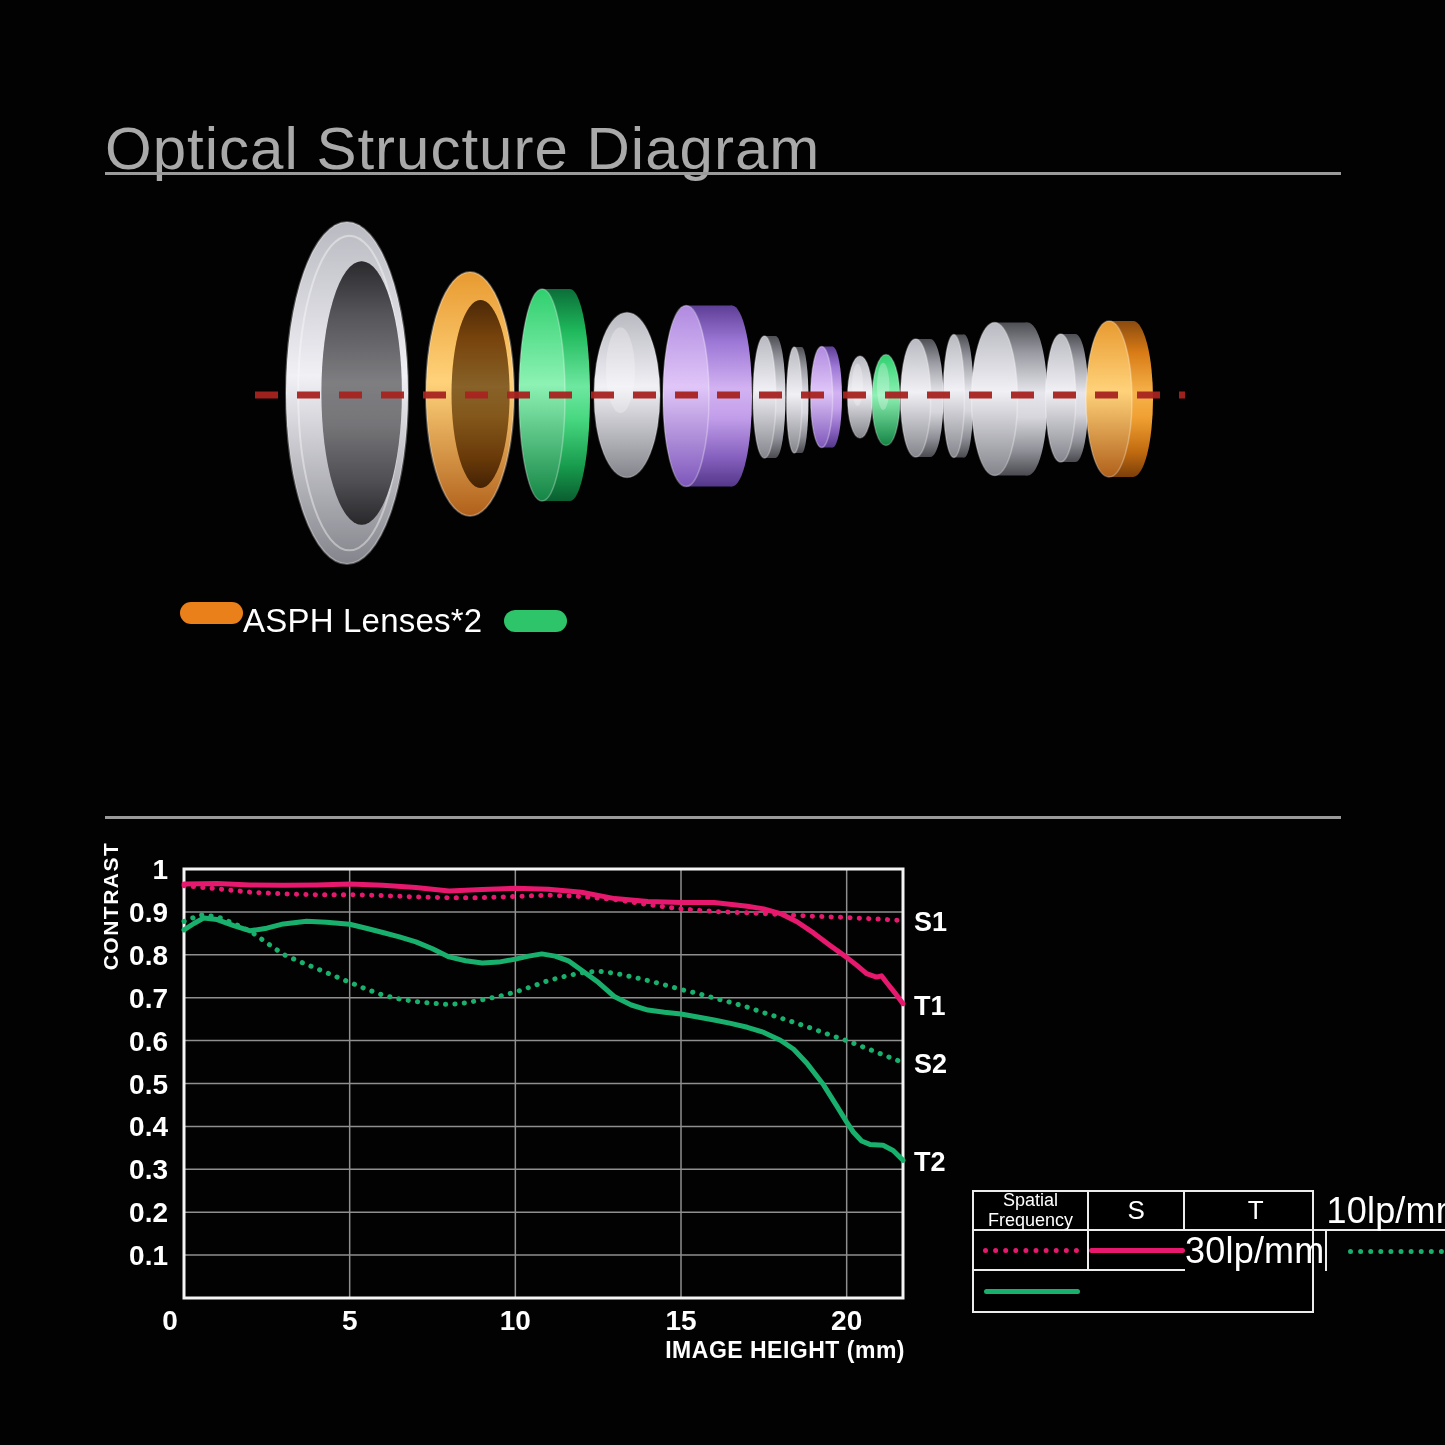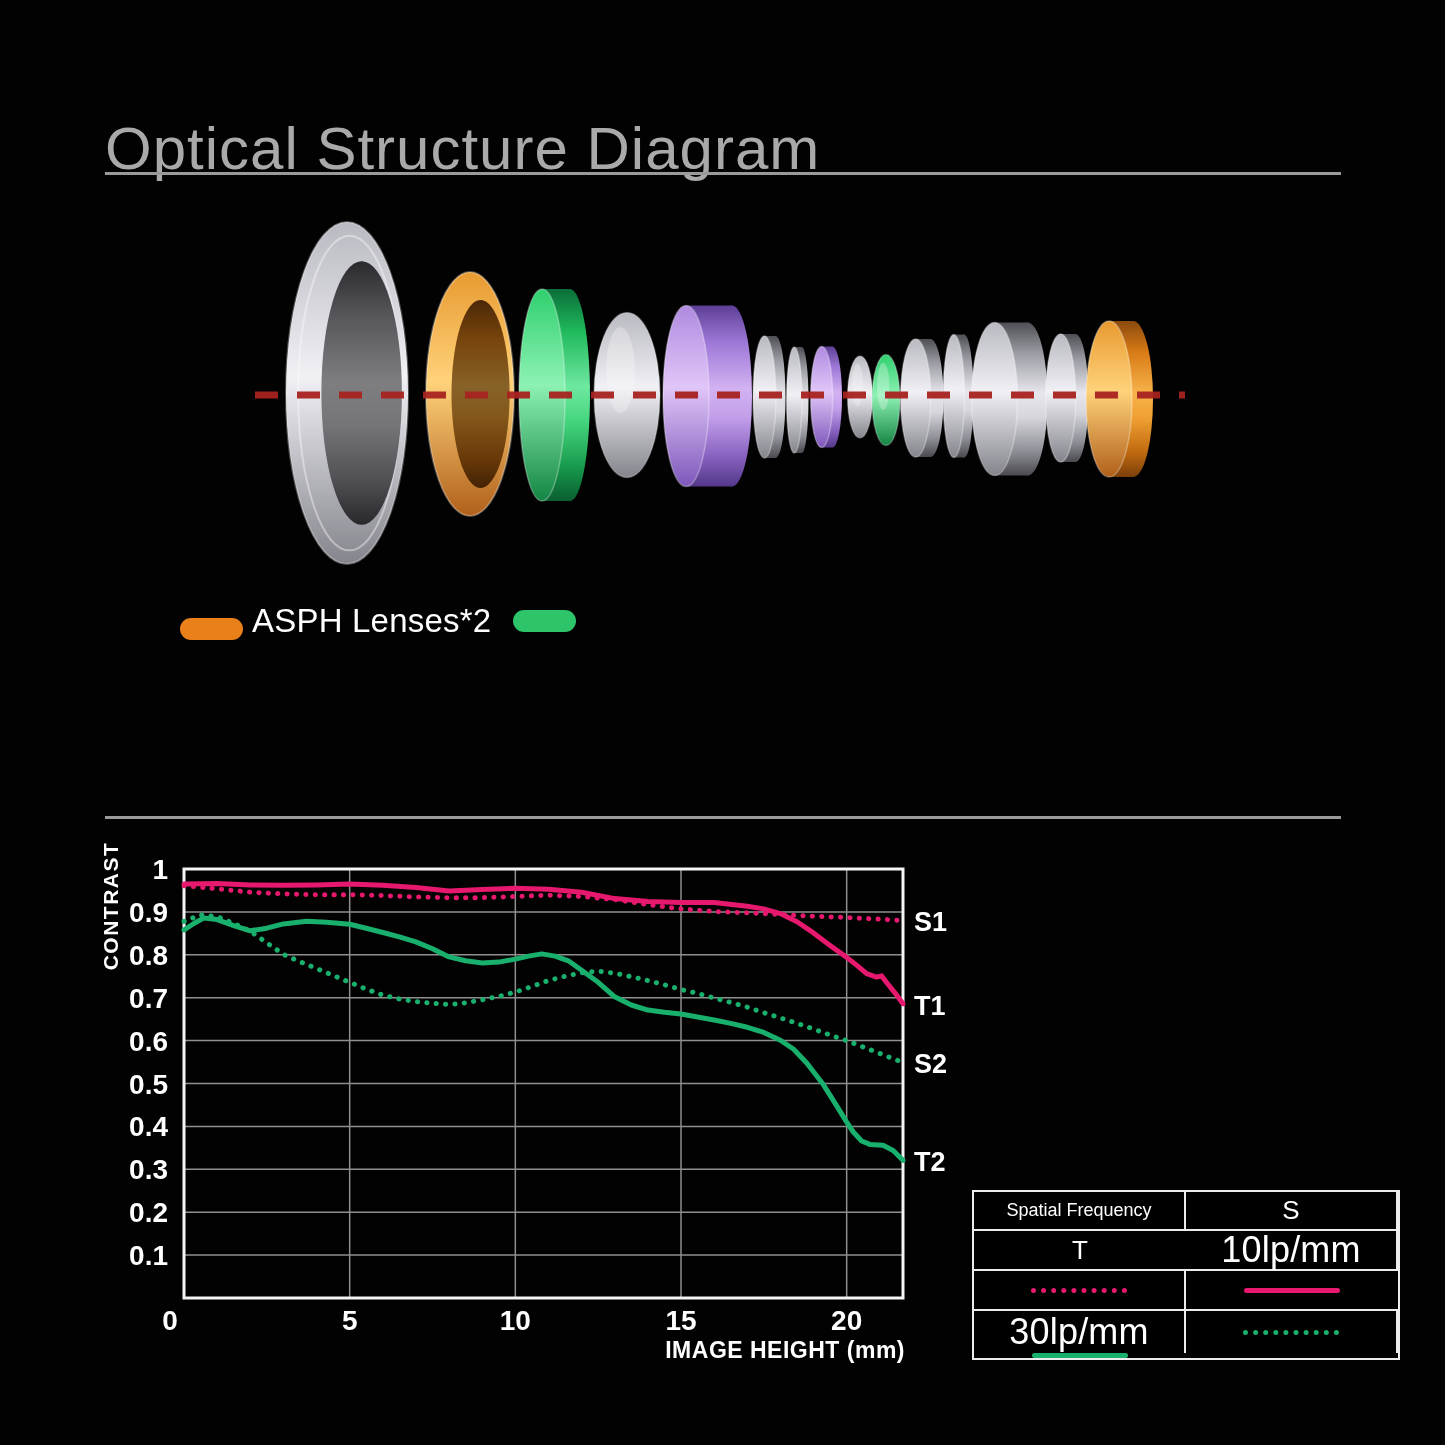--- a/index.html
+++ b/index.html
@@ -11,33 +11,33 @@
        font-size:60px;font-weight:500;letter-spacing:1px;white-space:nowrap;}
   #title-optical{top:74px;margin-top:40px;}
   #title-mtf{top:724px;}
   .rule{position:absolute;left:105px;width:1236px;height:3px;background:#9a9a9a;}
   #rule-1{top:172px;}
   #rule-2{top:816px;}
 
   #lens-svg{position:absolute;left:0;top:205px;width:1445px;height:390px;}
 
   .lens-legend{position:absolute;left:180px;top:602px;display:flex;align-items:center;gap:22px;}
-  .legend-item{display:flex;align-items:flex-end;gap:9px;}
+  .legend-item{display:flex;align-items:flex-start;}
   .legend-swatch{width:63px;height:22px;border-radius:11px;flex:0 0 auto;}
   .legend-label{color:#fff;font-size:33px;font-weight:400;letter-spacing:0.2px;white-space:nowrap;}
 
   #mtf-svg{position:absolute;left:0;top:840px;width:1445px;height:605px;}
   #mtf-svg text{fill:#ffffff;}
   #mtf-svg .tick{font-size:28px;font-weight:700;}
   #mtf-svg .axis-label{font-size:23px;font-weight:700;letter-spacing:0.5px;}
   #mtf-svg .contrast-label{font-size:21px;font-weight:700;letter-spacing:1.5px;}
   #mtf-svg .series-label{font-size:27px;font-weight:700;}
 
-  .freq-table{position:absolute;left:972px;top:1190px;width:428px;background:#000;
-       border:2px solid #ececec;display:grid;grid-template-columns:1fr 1fr;
+  .freq-table{position:absolute;left:972px;top:1190px;width:342px;background:#000;
+       border:2px solid #ececec;display:grid;grid-template-columns:1fr 1fr 1fr 1fr;
        grid-template-rows:39px 40px 40px;box-sizing:border-box;}
   .ft-cell{border-right:2px solid #ececec;border-bottom:2px solid #ececec;
        display:flex;align-items:center;justify-content:center;color:#fff;box-sizing:border-box;}
   .ft-cell:nth-child(3n){border-right:none;}
   .ft-cell:nth-child(n+7){border-bottom:none;text-align:center;}
   .ft-header-sf{font-size:18px;line-height:1.1;text-align:center;padding:0 14px;}
   .ft-header-st{font-size:26px;}
   .ft-freq{font-size:36px;letter-spacing:0.2px;}
   .line-sample{width:96px;height:0;border-top-width:5px;}
   .line-sample.dotted{border-top-style:dotted;}

